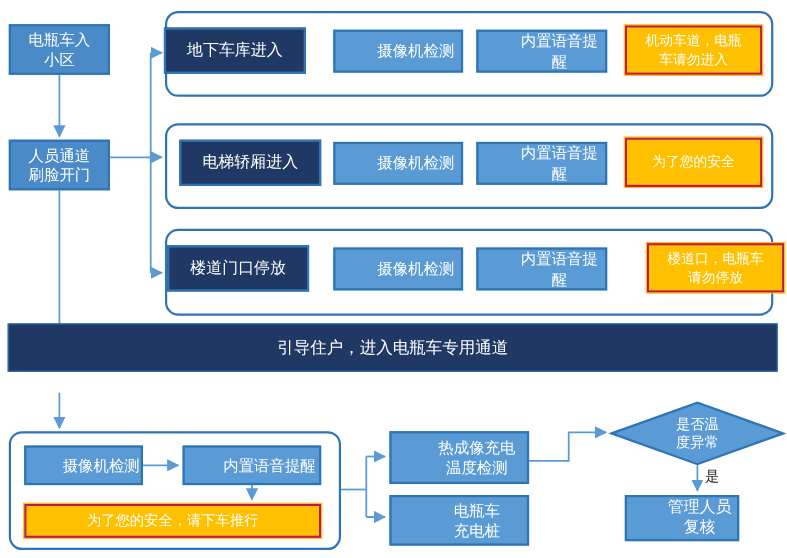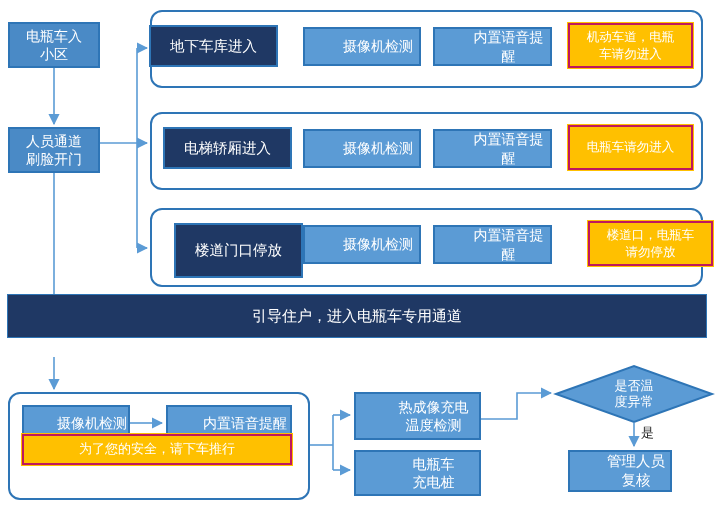--- a/index.html
+++ b/index.html
@@ -156,24 +156,24 @@
   <div class="node node-dark" style="left:163px;top:127px;width:129px;height:42px">
     <span>电梯轿厢进入</span>
   </div>
   <div class="node node-blue" style="left:303px;top:129px;width:118px;height:39px">
     <span>摄像机检测</span>
   </div>
   <div class="node node-blue" style="left:433px;top:129px;width:119px;height:39px">
     <span>内置语音提醒</span>
   </div>
   <div class="node node-orange" style="left:568px;top:125px;width:125px;height:45px">
-    <span>电瓶车请勿进入</span>
-  </div>
-
-  <div class="node node-dark" style="left:174px;top:223px;width:129px;height:55px">
+    <span>为了您的安全</span>
+  </div>
+
+  <div class="node node-dark" style="left:152px;top:223px;width:129px;height:42px">
     <span>楼道门口停放</span>
   </div>
   <div class="node node-blue" style="left:303px;top:225px;width:118px;height:39px">
     <span>摄像机检测</span>
   </div>
   <div class="node node-blue" style="left:433px;top:225px;width:119px;height:39px">
     <span>内置语音提醒</span>
   </div>
   <div class="node node-orange" style="left:588px;top:221px;width:125px;height:45px">
     <span>楼道口，电瓶车
@@ -183,21 +183,21 @@
   <div class="banner" style="left:7px;top:294px;width:700px;height:44px">
     <span>引导住户，进入电瓶车专用通道</span>
   </div>
 
   <div class="node node-blue" style="left:22px;top:405px;width:108px;height:36px">
     <span>摄像机检测</span>
   </div>
   <div class="node node-blue" style="left:166px;top:405px;width:126px;height:36px">
     <span>内置语音提醒</span>
   </div>
-  <div class="node node-orange" style="left:22px;top:434px;width:270px;height:31px;font-size:13px">
+  <div class="node node-orange" style="left:22px;top:458px;width:270px;height:31px;font-size:13px">
     <span>为了您的安全，请下车推行</span>
   </div>
 
   <div class="node node-blue" style="left:354px;top:392px;width:127px;height:48px">
     <span>热成像充电
 温度检测</span>
   </div>
   <div class="node node-blue" style="left:354px;top:450px;width:127px;height:46px">
     <span>电瓶车
 充电桩</span>

